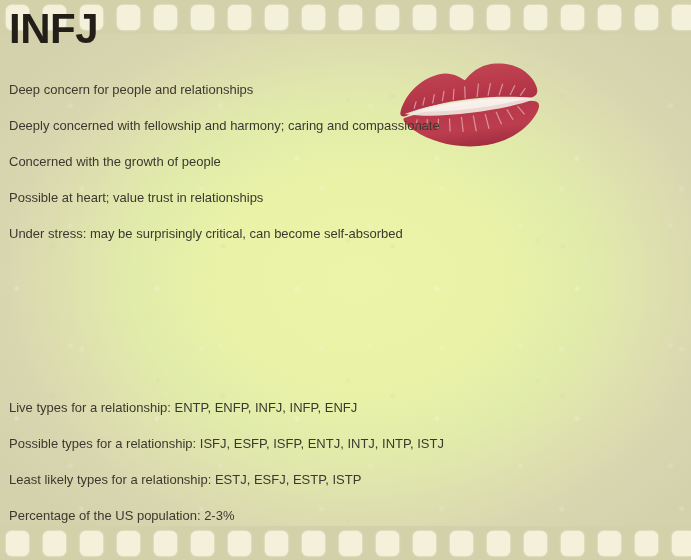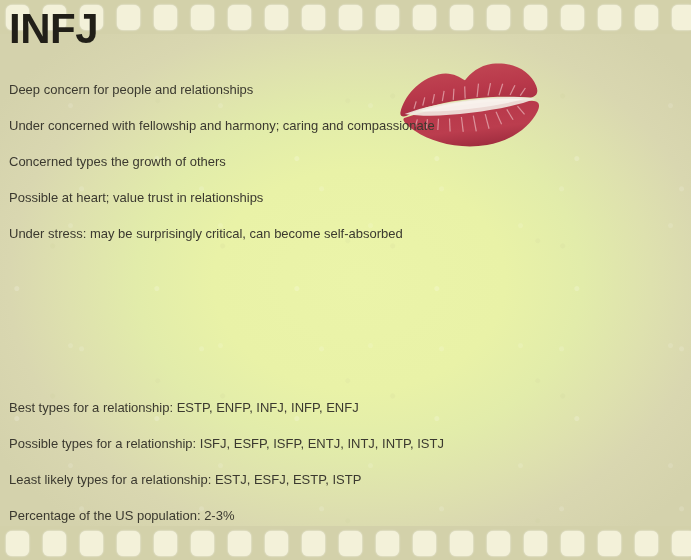--- a/index.html
+++ b/index.html
@@ -212,26 +212,26 @@
         <path d="M10 48 C30 43 52 42 76 42 C102 42 126 44 142 49
                  C126 53 102 55 76 55 C50 55 28 53 10 48 Z" fill="#f0e7df" opacity=".92"></path>
         <path d="M24 47 C44 44 58 43 76 43 C96 43 114 45 130 48
                  C114 50 96 51 76 51 C56 51 40 50 24 47 Z" fill="#fbf6f2" opacity=".75"></path>
       </g>
     </svg>
   </div>
 
   <div class="traits">
     <div class="line">Deep concern for people and relationships</div>
-    <div class="line">Under concerned with fellowship and harmony; caring and compassionate</div>
-    <div class="line">Concerned types the growth of others</div>
+    <div class="line">Deeply concerned with fellowship and harmony; caring and compassionate</div>
+    <div class="line">Concerned with the growth of people</div>
     <div class="line">Possible at heart; value trust in relationships</div>
     <div class="line">Under stress: may be surprisingly critical, can become self-absorbed</div>
   </div>
 
   <div class="relations">
-    <div class="line">Best types for a relationship: ESTP, ENFP, INFJ, INFP, ENFJ</div>
+    <div class="line">Live types for a relationship: ENTP, ENFP, INFJ, INFP, ENFJ</div>
     <div class="line">Possible types for a relationship: ISFJ, ESFP, ISFP, ENTJ, INTJ, INTP, ISTJ</div>
     <div class="line">Least likely types for a relationship: ESTJ, ESFJ, ESTP, ISTP</div>
     <div class="line">Percentage of the US population: 2-3%</div>
   </div>
 
 </div>
 
 </body></html>

